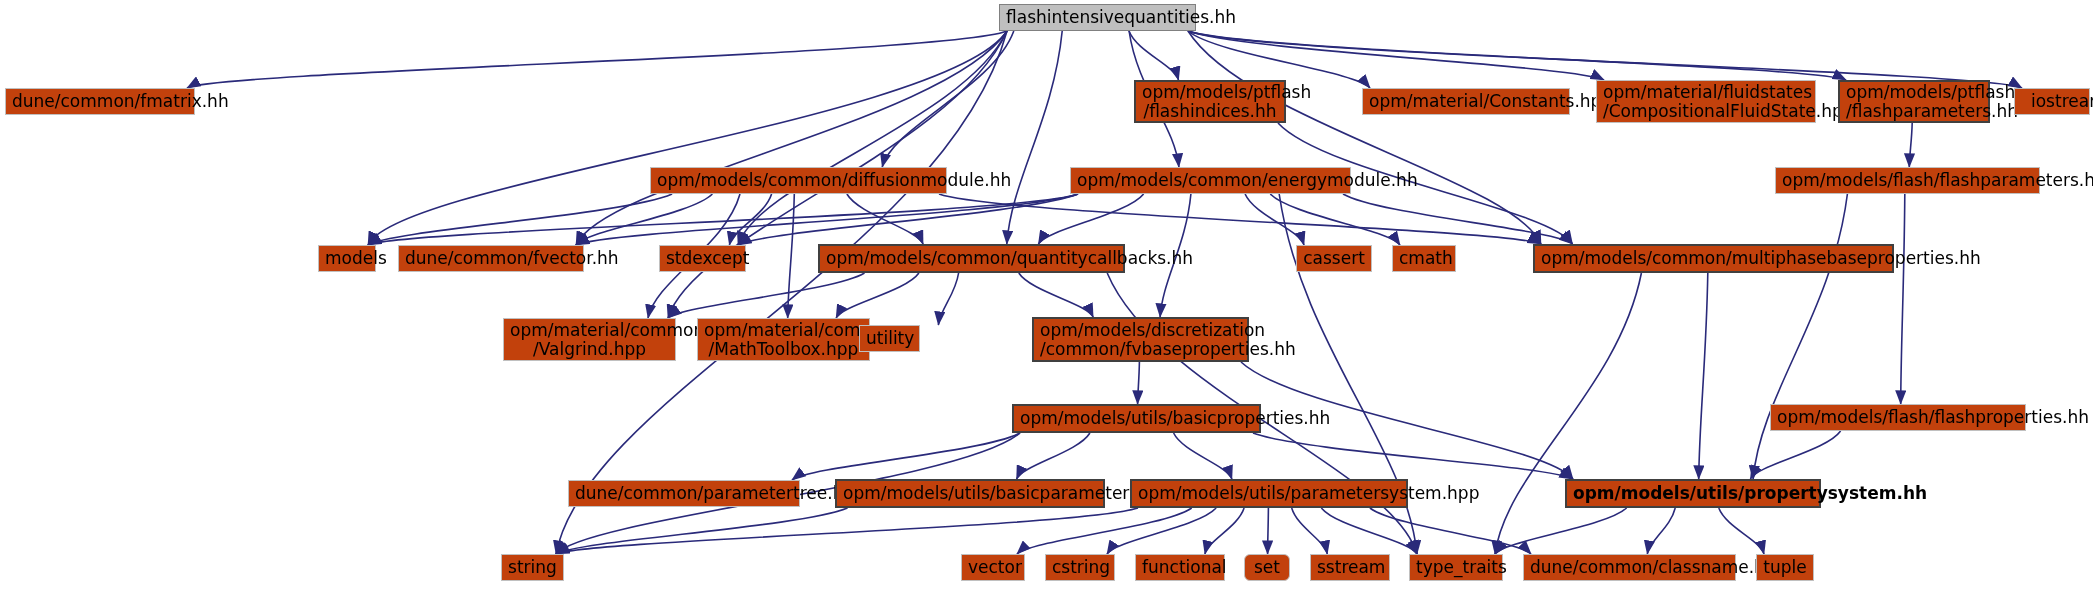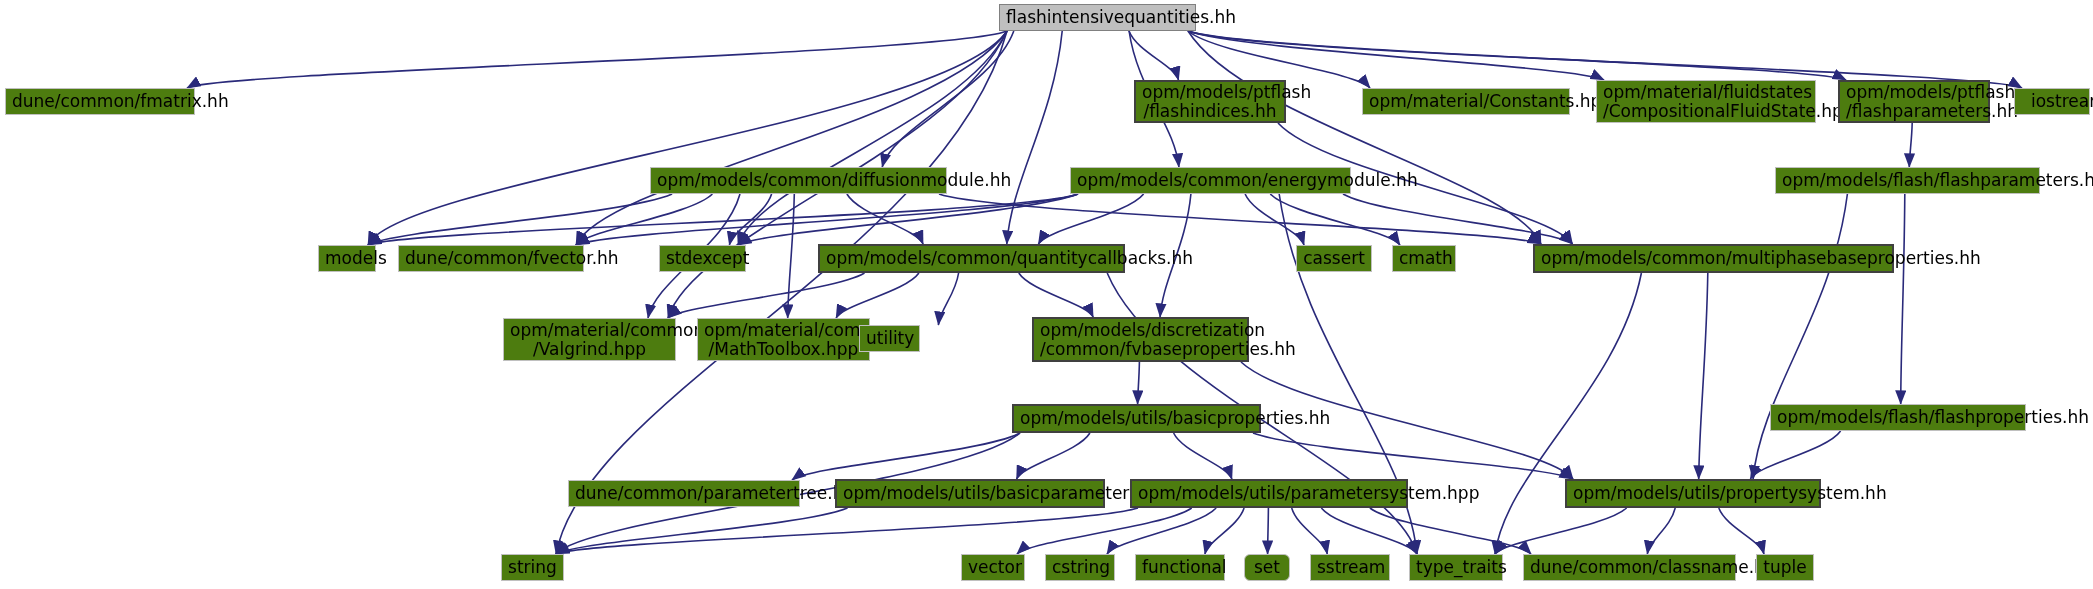--- a/index.html
+++ b/index.html
@@ -1,20 +1,20 @@
 <!DOCTYPE html>
 <html><head>
 <meta charset="utf-8">
 <style>
   html,body{margin:0;padding:0;background:#ffffff;}
   body{font-family:"DejaVu Sans","Liberation Sans",sans-serif;}
   #graph{position:relative;width:2093px;height:589px;overflow:hidden;background:#fff;}
   #edges{position:absolute;left:0;top:0;width:2093px;height:589px;pointer-events:none;}
   .node{position:absolute;box-sizing:border-box;display:flex;align-items:center;justify-content:center;
-        text-align:center;background:#4d7c0f;border:1px solid #c0c0c0;color:#000000;
+        text-align:center;background:#c2410c;border:1px solid #c0c0c0;color:#000000;
         font-size:17px;line-height:19px;letter-spacing:0px;white-space:pre-line;padding:0 6px;}
   .node.bold{border:2px solid #404040;}
   .node.root{background:#bfbfbf;border:1px solid #808080;}
   .node .lbl{display:block;width:100%;}
 </style>
 </head>
 <body>
 
 <div id="graph">
   <svg id="edges" viewBox="0 0 2093 589">
@@ -114,21 +114,21 @@
       <div class="node" style="left: 697px; top: 318px; width: 173px; height: 43px;"><span class="lbl">opm/material/common
 /MathToolbox.hpp</span></div>
       <div class="node" style="left: 859px; top: 325px; width: 61px; height: 27px;"><span class="lbl">utility</span></div>
       <div class="node bold" style="left: 1032px; top: 317px; width: 217px; height: 45px;"><span class="lbl">opm/models/discretization
 /common/fvbaseproperties.hh</span></div>
       <div class="node bold" style="left: 1012px; top: 404px; width: 249px; height: 29px;"><span class="lbl">opm/models/utils/basicproperties.hh</span></div>
       <div class="node" style="left: 1770px; top: 404px; width: 256px; height: 27px;"><span class="lbl">opm/models/flash/flashproperties.hh</span></div>
       <div class="node" style="left: 568px; top: 480px; width: 232px; height: 27px;"><span class="lbl">dune/common/parametertree.hh</span></div>
       <div class="node bold" style="left: 835px; top: 479px; width: 270px; height: 29px;"><span class="lbl">opm/models/utils/basicparameters.hh</span></div>
       <div class="node bold" style="left: 1130px; top: 479px; width: 278px; height: 29px;"><span class="lbl">opm/models/utils/parametersystem.hpp</span></div>
-      <div class="node bold" style="left: 1565px; top: 479px; width: 256px; height: 29px;"><span class="lbl">opm/models/utils/propertysystem.hh</span></div>
+      <div class="node bold" style="left: 1565px; top: 479px; width: 256px; height: 29px; font-weight: bold;"><span class="lbl">opm/models/utils/propertysystem.hh</span></div>
       <div class="node" style="left: 501px; top: 554px; width: 63px; height: 27px;"><span class="lbl">string</span></div>
       <div class="node" style="left: 961px; top: 554px; width: 64px; height: 27px;"><span class="lbl">vector</span></div>
       <div class="node" style="left: 1045px; top: 554px; width: 70px; height: 27px;"><span class="lbl">cstring</span></div>
       <div class="node" style="left: 1135px; top: 554px; width: 90px; height: 27px;"><span class="lbl">functional</span></div>
       <div class="node" style="left: 1244px; top: 554px; width: 46px; height: 27px; border-radius: 6px;"><span class="lbl">set</span></div>
       <div class="node" style="left: 1310px; top: 554px; width: 80px; height: 27px;"><span class="lbl">sstream</span></div>
       <div class="node" style="left: 1409px; top: 554px; width: 94px; height: 27px;"><span class="lbl">type_traits</span></div>
       <div class="node" style="left: 1523px; top: 554px; width: 213px; height: 27px;"><span class="lbl">dune/common/classname.hh</span></div>
       <div class="node" style="left: 1756px; top: 554px; width: 58px; height: 27px;"><span class="lbl">tuple</span></div>
     </div>

